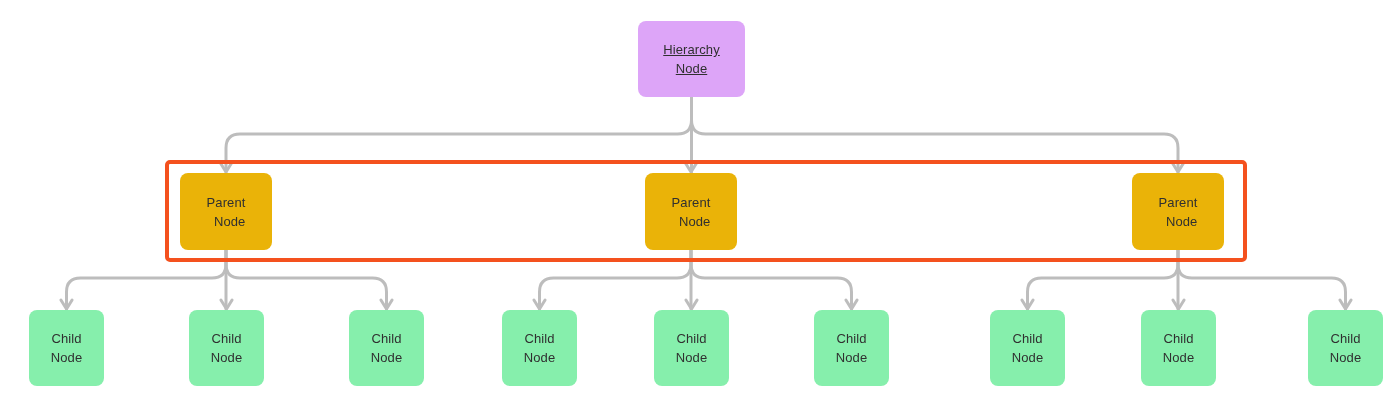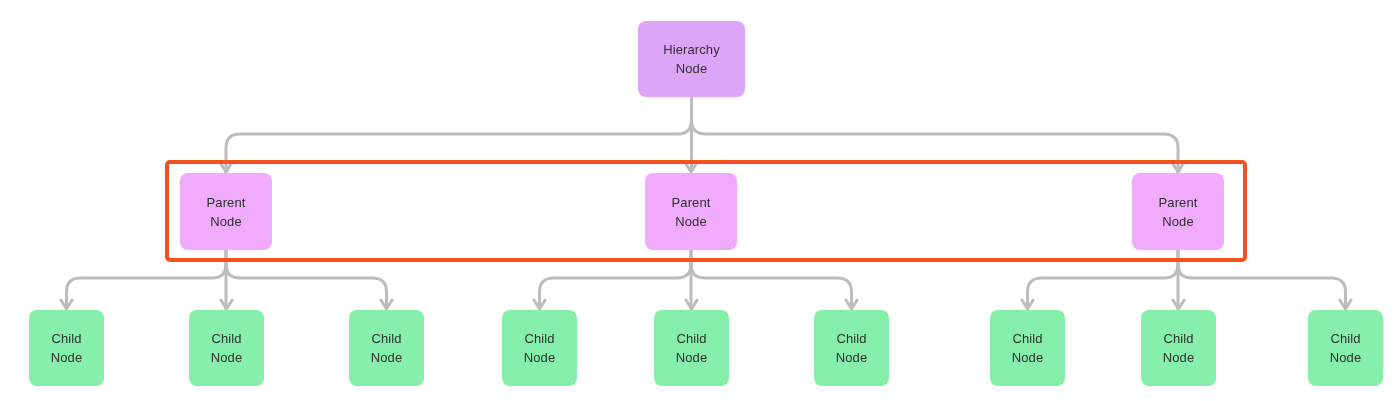--- a/index.html
+++ b/index.html
@@ -38,21 +38,22 @@
     line-height: 19px;
     text-align: center;
     letter-spacing: 0.1px;
     white-space: pre-line;
     z-index: 3;
   }
   .node-hierarchy {
     background: #dda5f8;
   }
   .node-parent {
-    background: #f0abfc;
+    background: #eab308;
+    text-align: right;
   }
   .node-child {
     background: #86efac;
   }
   .highlight-box {
     position: absolute;
     box-sizing: border-box;
     border: 4px solid #f4511e;
     border-radius: 5px;
     background: transparent;
@@ -86,21 +87,21 @@
       <path d="M 1178 250 L 1178 264 Q 1178 278 1164 278 L 1041.5 278 Q 1027.5 278 1027.5 292 L 1027.5 309" fill="none" stroke="#bdbdbd" stroke-width="3" stroke-linecap="round" stroke-linejoin="round"></path>
       <path d="M 1021.92 300 L 1027.5 309 L 1033.08 300" fill="none" stroke="#bdbdbd" stroke-width="3" stroke-linecap="round" stroke-linejoin="round"></path>
       <path d="M 1178 250 L 1178 309" fill="none" stroke="#bdbdbd" stroke-width="3" stroke-linecap="round" stroke-linejoin="round"></path>
       <path d="M 1172.92 300 L 1178.5 309 L 1184.08 300" fill="none" stroke="#bdbdbd" stroke-width="3" stroke-linecap="round" stroke-linejoin="round"></path>
       <path d="M 1178 250 L 1178 264 Q 1178 278 1192 278 L 1331.5 278 Q 1345.5 278 1345.5 292 L 1345.5 309" fill="none" stroke="#bdbdbd" stroke-width="3" stroke-linecap="round" stroke-linejoin="round"></path>
       <path d="M 1339.92 300 L 1345.5 309 L 1351.08 300" fill="none" stroke="#bdbdbd" stroke-width="3" stroke-linecap="round" stroke-linejoin="round"></path>
     </svg>
 
   <div class="highlight-box" style="left: 165px; top: 160px; width: 1082px; height: 102px; border-width: 4px; border-color: rgb(244, 81, 30);"></div>
 
-  <div class="node node-hierarchy" style="left: 638px; top: 21px; width: 107px; height: 76px;">
+  <div class="node node-hierarchy" style="left: 638px; top: 21px; width: 107px; height: 76px; text-decoration: underline;">
     <span>Hierarchy
 Node</span>
   </div>
 
   <div id="parent-nodes">
       <div class="node node-parent" style="left: 180px; top: 173px; width: 92px; height: 77px;"><span>Parent
 Node</span></div>
       <div class="node node-parent" style="left: 645px; top: 173px; width: 92px; height: 77px;"><span>Parent
 Node</span></div>
       <div class="node node-parent" style="left: 1132px; top: 173px; width: 92px; height: 77px;"><span>Parent

